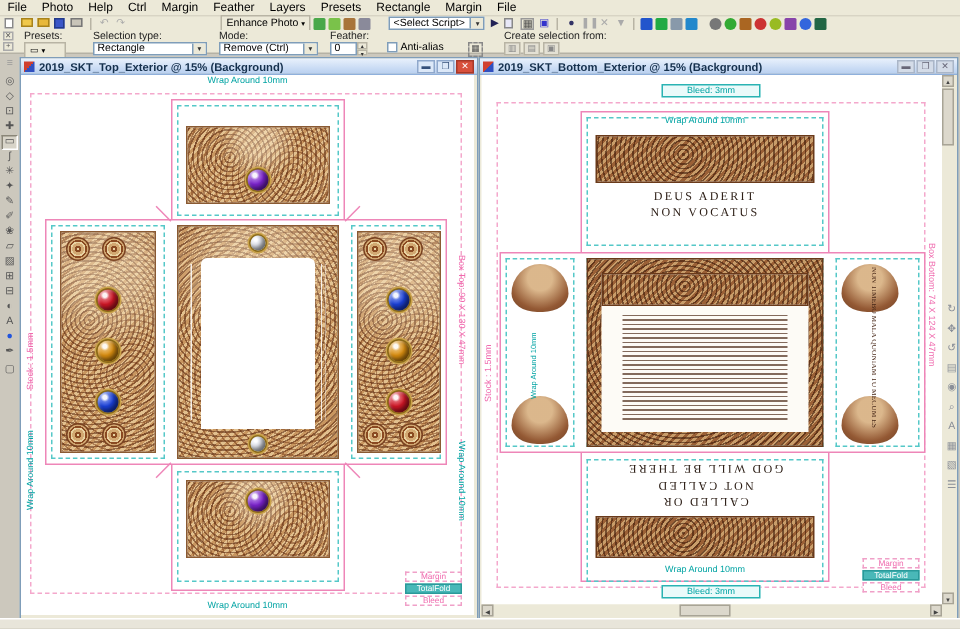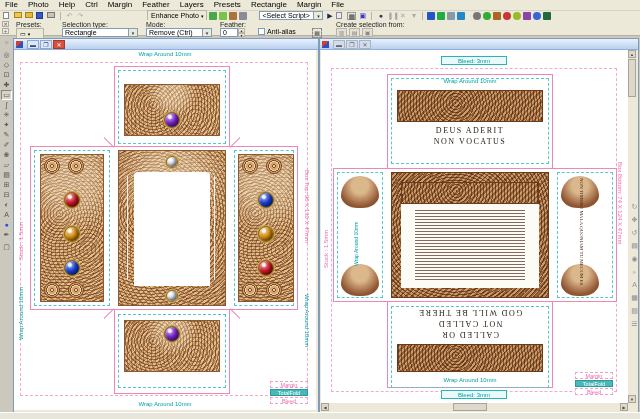--- a/index.html
+++ b/index.html
@@ -231,20 +231,21 @@
   <div class="tool" style="top:164px">◐</div>
   <div class="tool" style="top:174px">A</div>
   <div class="tool" style="top:184px;color:#2255dd">●</div>
   <div class="tool" style="top:194px">✒</div>
   <div class="tool" style="top:206px">▢</div>
 </div>
 
 <div class="win" style="left:13px;top:38px;width:304px;height:373px">
   <div class="tbar">
     <div class="wicon"></div>
+    <div class="ttl">2019_SKT_Top_Exterior @ 15% (Background)</div>
     <div class="wbtn">▬</div>
     <div class="wbtn">❐</div>
     <div class="wbtn close">✕</div>
   </div>
   <div class="canvas" style="left:0;top:11px;width:302px;height:360px">
 
     <div class="ctext teal" style="left:0;top:1px;width:302px">Wrap Around 10mm</div>
     <div class="ctext teal" style="left:0;top:351px;width:302px">Wrap Around 10mm</div>
 
     <div class="pinkdash" style="left:6px;top:12px;width:288px;height:334px"></div>
@@ -301,20 +302,21 @@
       <div class="lg-margin">Margin</div>
       <div class="lg-total">TotalFold</div>
       <div class="lg-bleed">Bleed</div>
     </div>
   </div>
 </div>
 
 <div class="win" style="left:319px;top:38px;width:318px;height:374px">
   <div class="tbar">
     <div class="wicon"></div>
+    <div class="ttl">2019_SKT_Bottom_Exterior @ 15% (Background)</div>
     <div class="wbtn inact">▬</div>
     <div class="wbtn inact">❐</div>
     <div class="wbtn inact">✕</div>
   </div>
   <div class="canvas" style="left:1px;top:11px;width:307px;height:353px">
 
     <div class="tealbox" style="left:120px;top:6px;width:66px;height:9px">Bleed: 3mm</div>
     <div class="pinkdash" style="left:10px;top:18px;width:286px;height:324px"></div>
     <div class="cut" style="left:66px;top:24px;width:166px;height:314px"></div>
     <div class="cut" style="left:12px;top:118px;width:284px;height:134px"></div>

